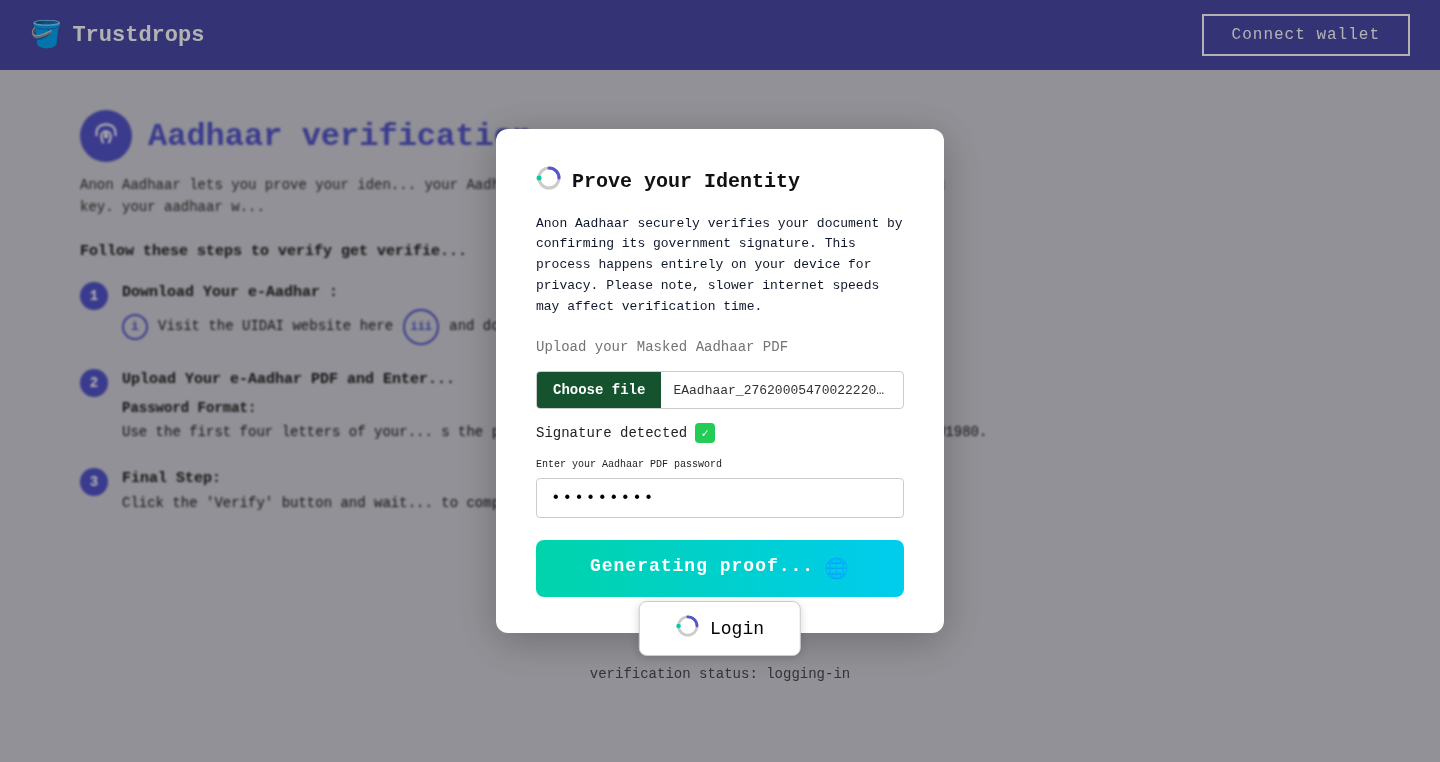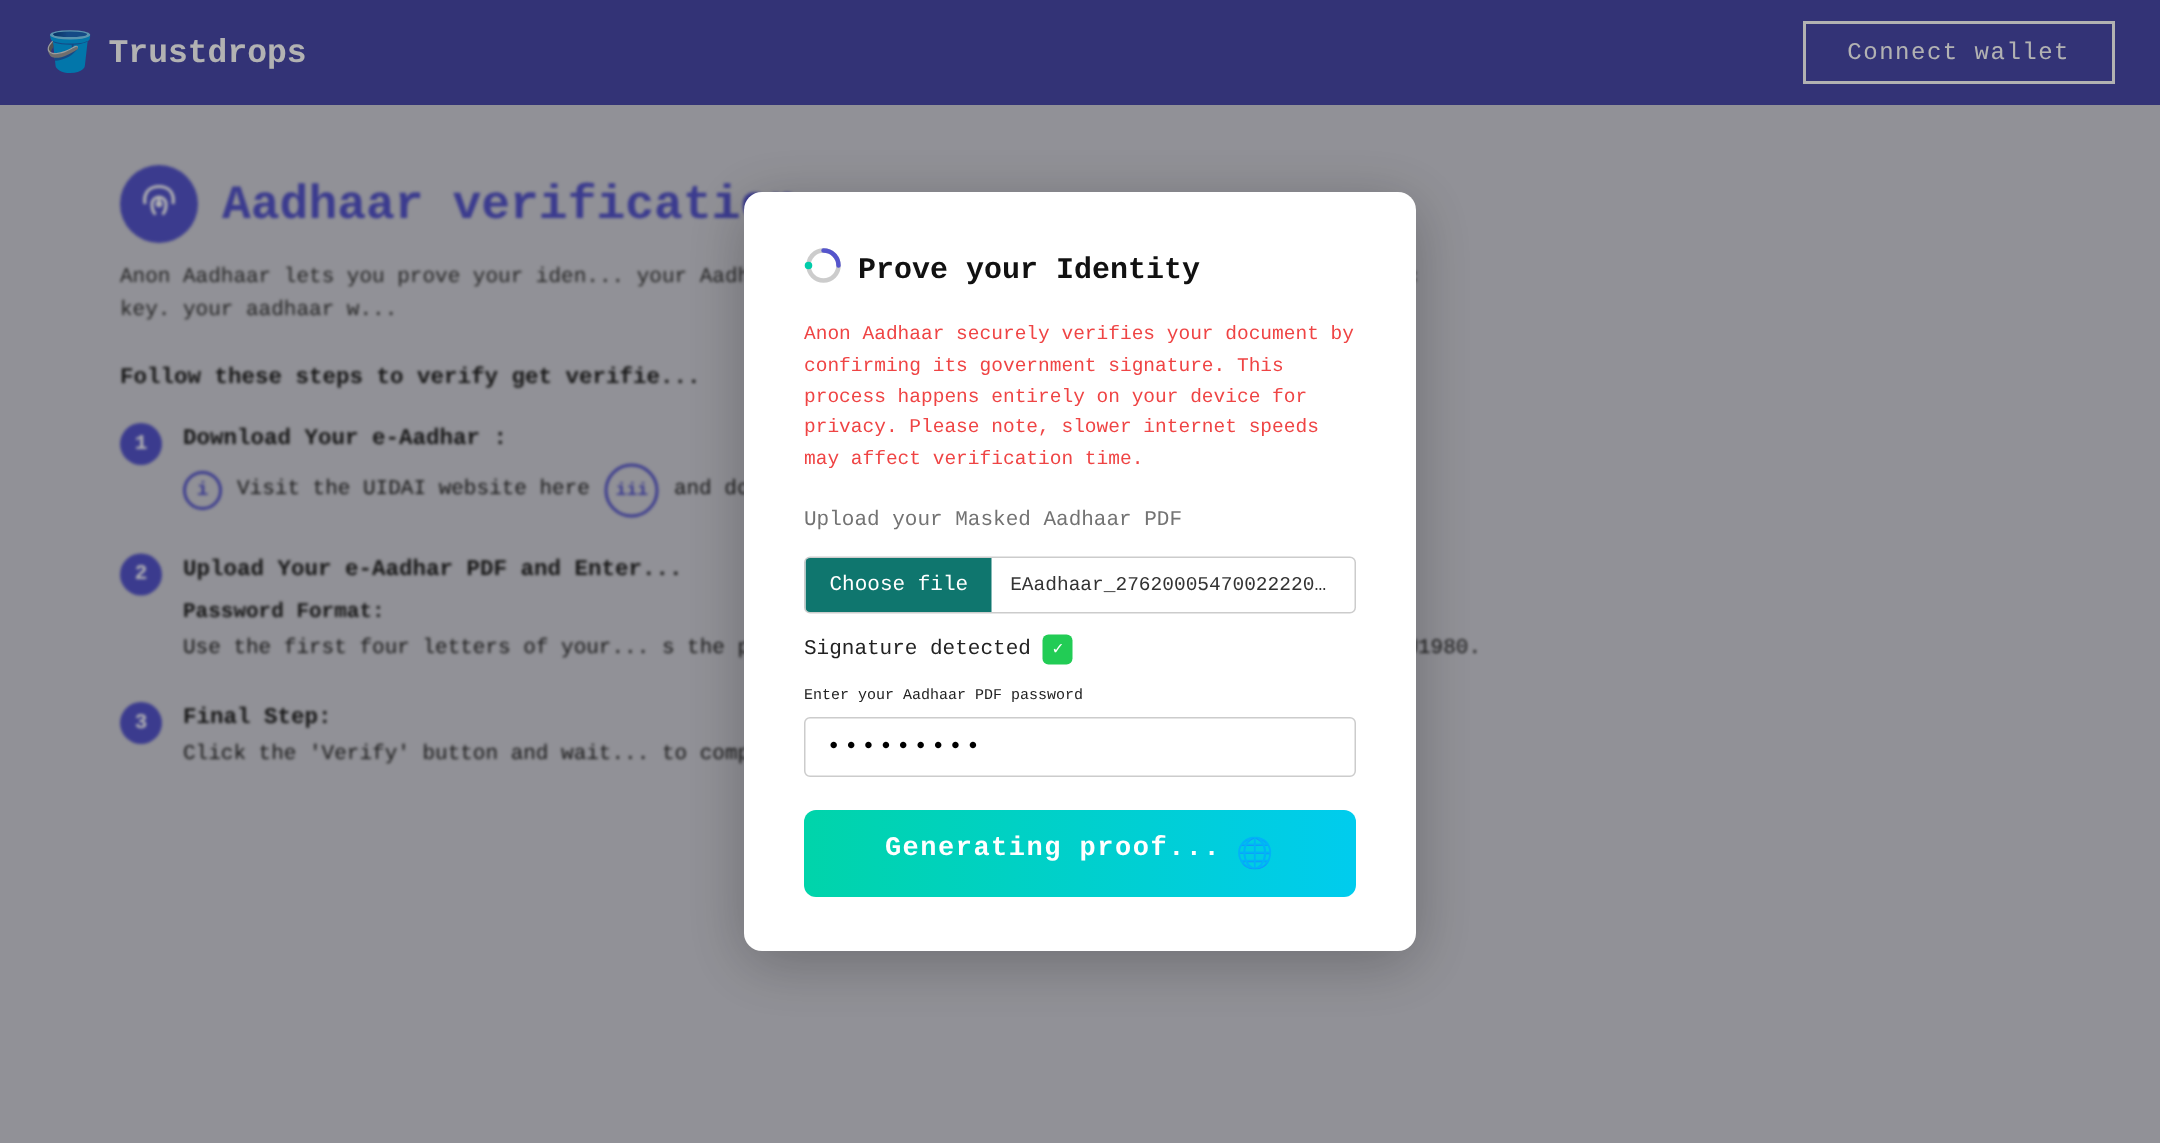--- a/index.html
+++ b/index.html
@@ -187,21 +187,21 @@
       align-items: center;
       gap: 10px;
     }
 
     .modal-spinner-icon {
       font-size: 22px;
     }
 
     .modal-desc {
       font-size: 13px;
-      color: #ef4444;
+      color: #0f172a;
       line-height: 1.6;
       margin-bottom: 22px;
     }
 
     .modal-section-label {
       font-size: 14px;
       color: #737373;
       margin-bottom: 16px;
       font-weight: 500;
     }
@@ -209,29 +209,30 @@
     .file-upload-row {
       display: flex;
       align-items: center;
       border: 1px solid #ccc;
       border-radius: 4px;
       overflow: hidden;
       margin-bottom: 14px;
     }
 
     .choose-file-btn {
-      background: #0f766e;
+      background: #14532d;
       color: white;
       border: none;
       padding: 10px 16px;
       font-size: 14px;
       font-family: 'Courier New', Courier, monospace;
       cursor: pointer;
       white-space: nowrap;
       flex-shrink: 0;
+      font-weight: bold;
     }
 
     .file-name {
       padding: 10px 12px;
       font-size: 13px;
       color: #333;
       font-family: 'Courier New', Courier, monospace;
       overflow: hidden;
       text-overflow: ellipsis;
       white-space: nowrap;
@@ -442,14 +443,27 @@
     <div class="password-label">Enter your Aadhaar PDF password</div>
     <input class="password-input" type="password" value="password1" style="">
 
     <button class="generating-btn">
       <span>Generating proof...</span>
       <span class="globe-icon">🌐</span>
     </button>
 
   </div>
 
+  <div class="login-area">
+    <button class="login-btn">
+      <span class="spin-icon">
+        <svg width="24" height="24" viewBox="0 0 26 26">
+          <circle cx="13" cy="13" r="10" fill="none" stroke="#ccc" stroke-width="3"></circle>
+          <path d="M13 3 A10 10 0 0 1 23 13" fill="none" stroke="#5555cc" stroke-width="3" stroke-linecap="round"></path>
+          <circle cx="3" cy="13" r="2.5" fill="#00ccaa"></circle>
+        </svg>
+      </span>
+      <span>Login</span>
+    </button>
+    <span class="verification-status">verification status: logging-in</span>
+  </div>
 
 </div>
 
 </body></html>

